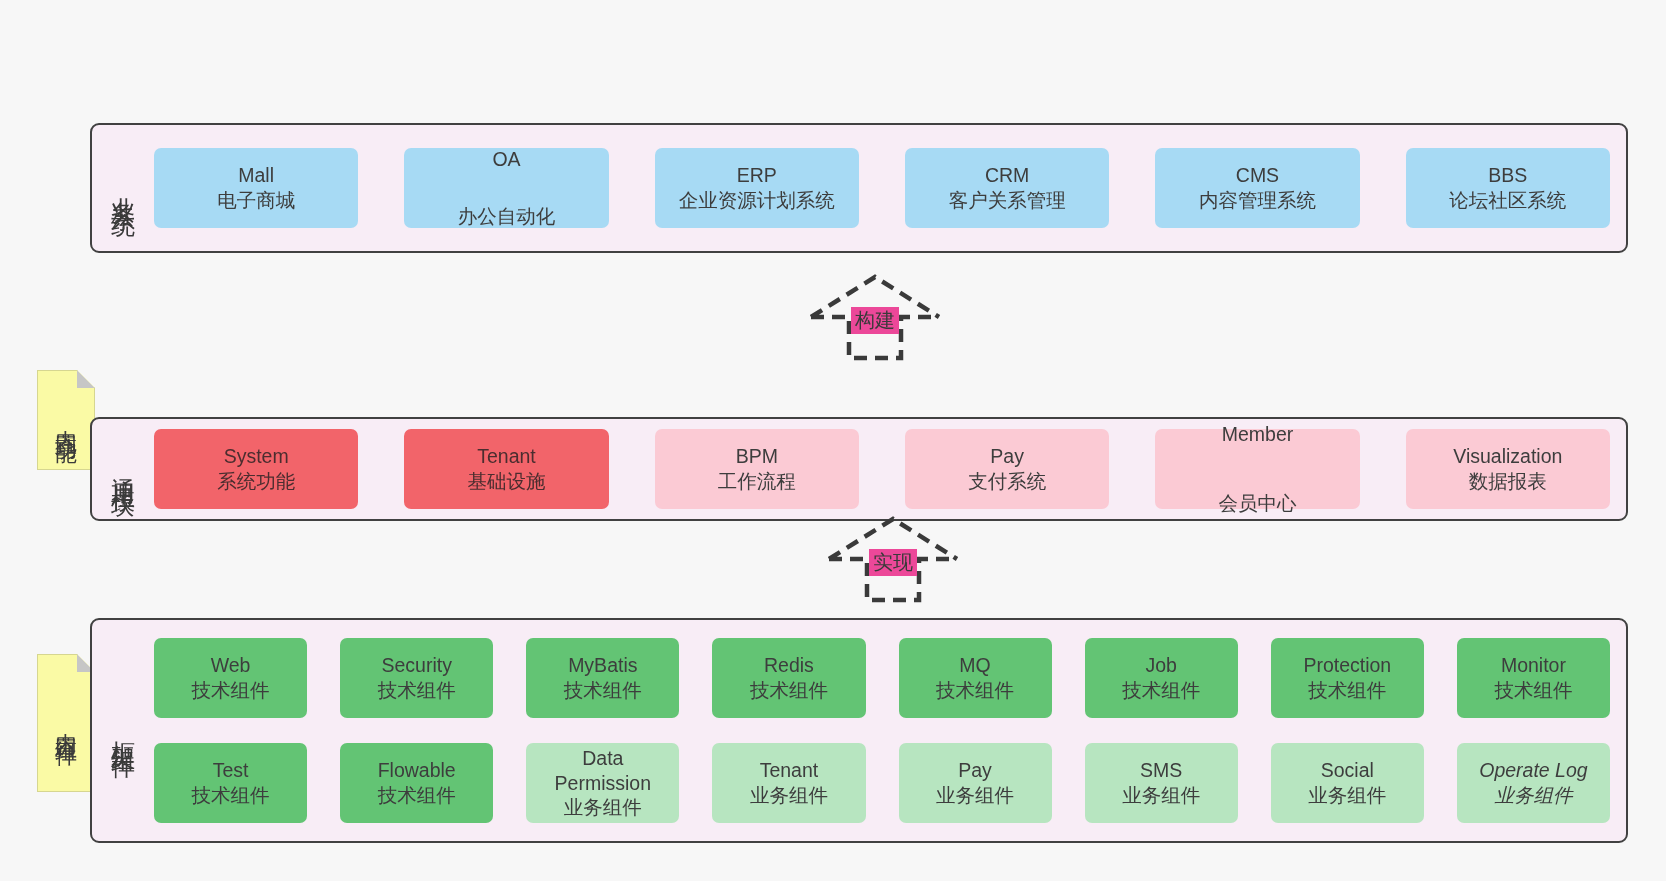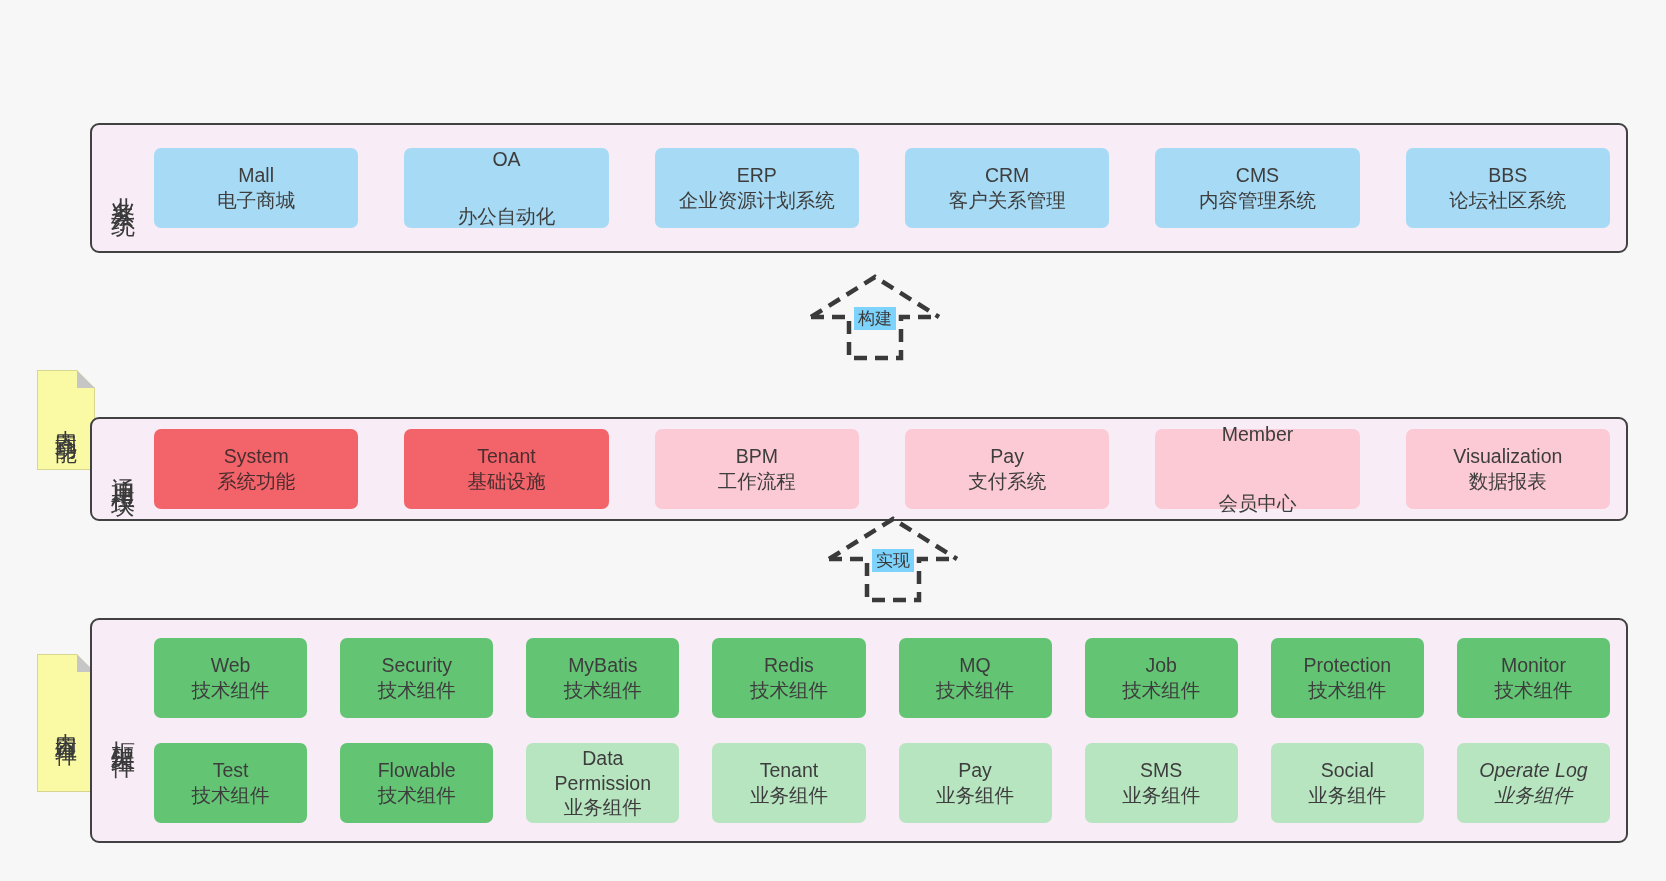--- a/index.html
+++ b/index.html
@@ -57,21 +57,21 @@
     clip-path:polygon(0 0, 100% 100%, 0 100%);
   }
 
   
   .arrow { position:absolute; width:140px; height:92px; z-index:3; }
   #arrow-0 { left:805px; top:271px; }
   #arrow-1 { left:823px; top:513px; }
   .arrow svg { position:absolute; left:0; top:0; }
   .arrow-label {
     position:absolute; left:50%; top:36px; transform:translateX(-50%);
-    background:#7dd3fc; padding:0 4px; font-size:17px; white-space:nowrap;
+    background:#ec4899; padding:0 4px; font-size:20px; white-space:nowrap;
     color:#3a3a3a;
   }
 </style>
 </head>
 <body>
 
 <div class="container" id="section-0">
   <div class="side-label">业务系统</div>
   <div class="boxes-area">
       <div class="box-row">

